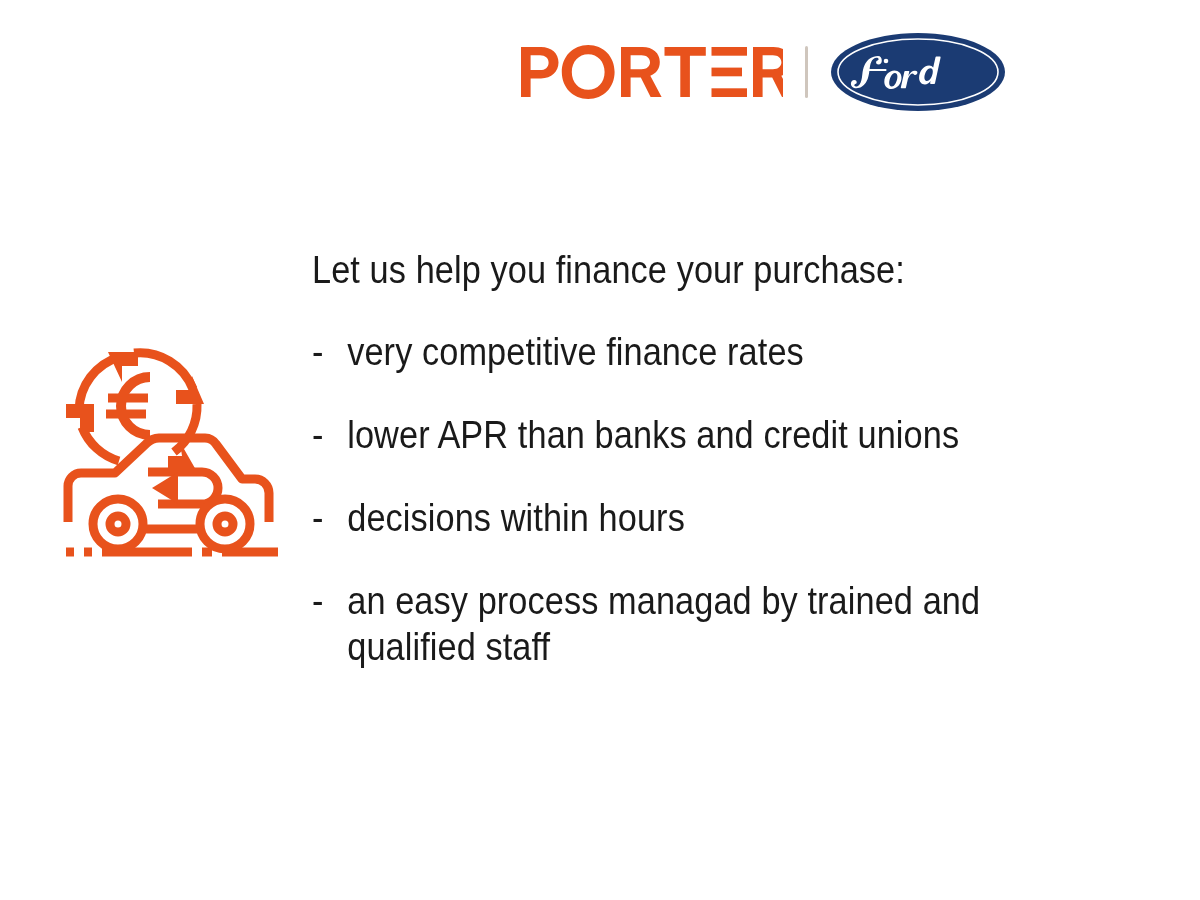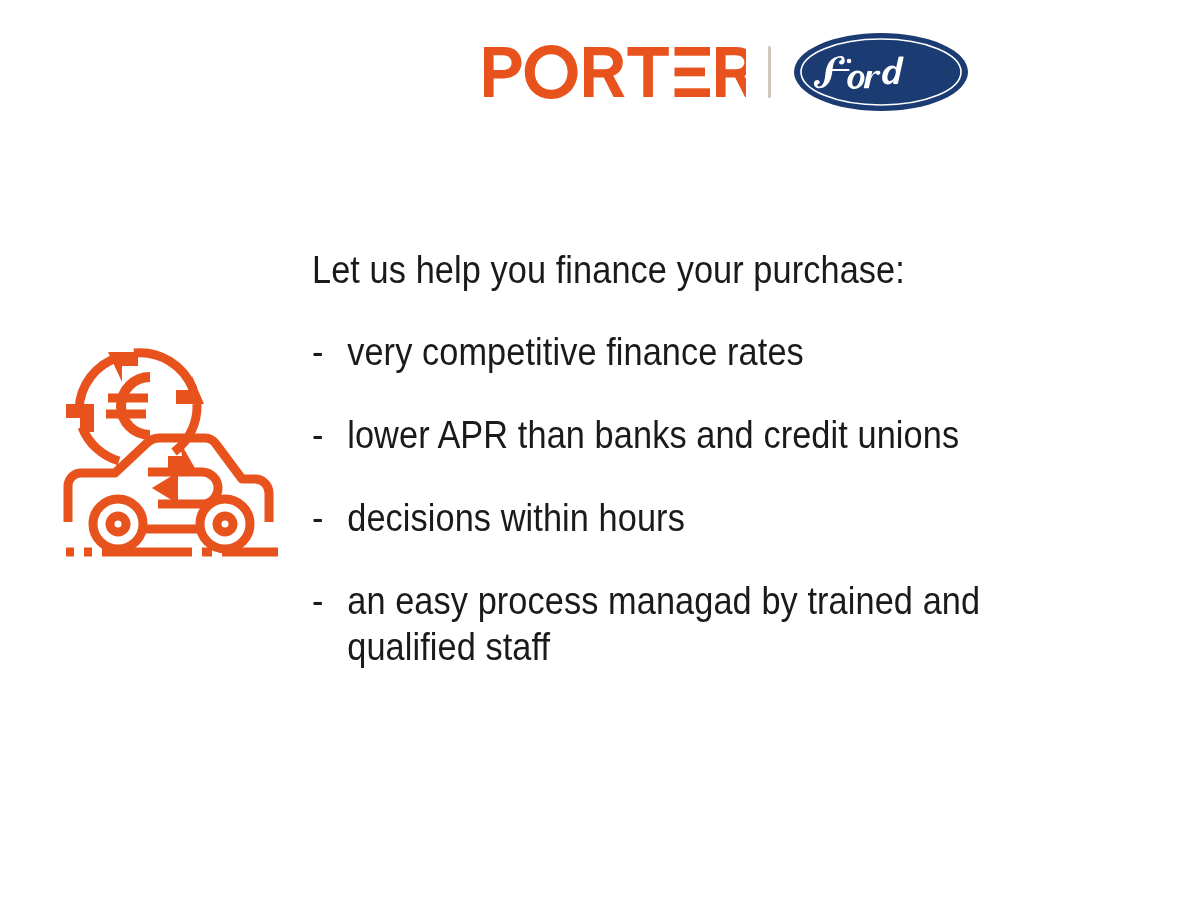--- a/index.html
+++ b/index.html
@@ -9,20 +9,21 @@
   }
   body {
     font-family: "Liberation Sans", sans-serif;
   }
   .slide {
     position: relative;
     width: 1031px;
     height: 900px;
     background: #ffffff;
     overflow: hidden;
+    padding-left: 37px;
   }
 
   
   .logo-bar {
     position: absolute;
     top: 30px;
     right: 62px;
     display: flex;
     align-items: center;
     gap: 22px;

